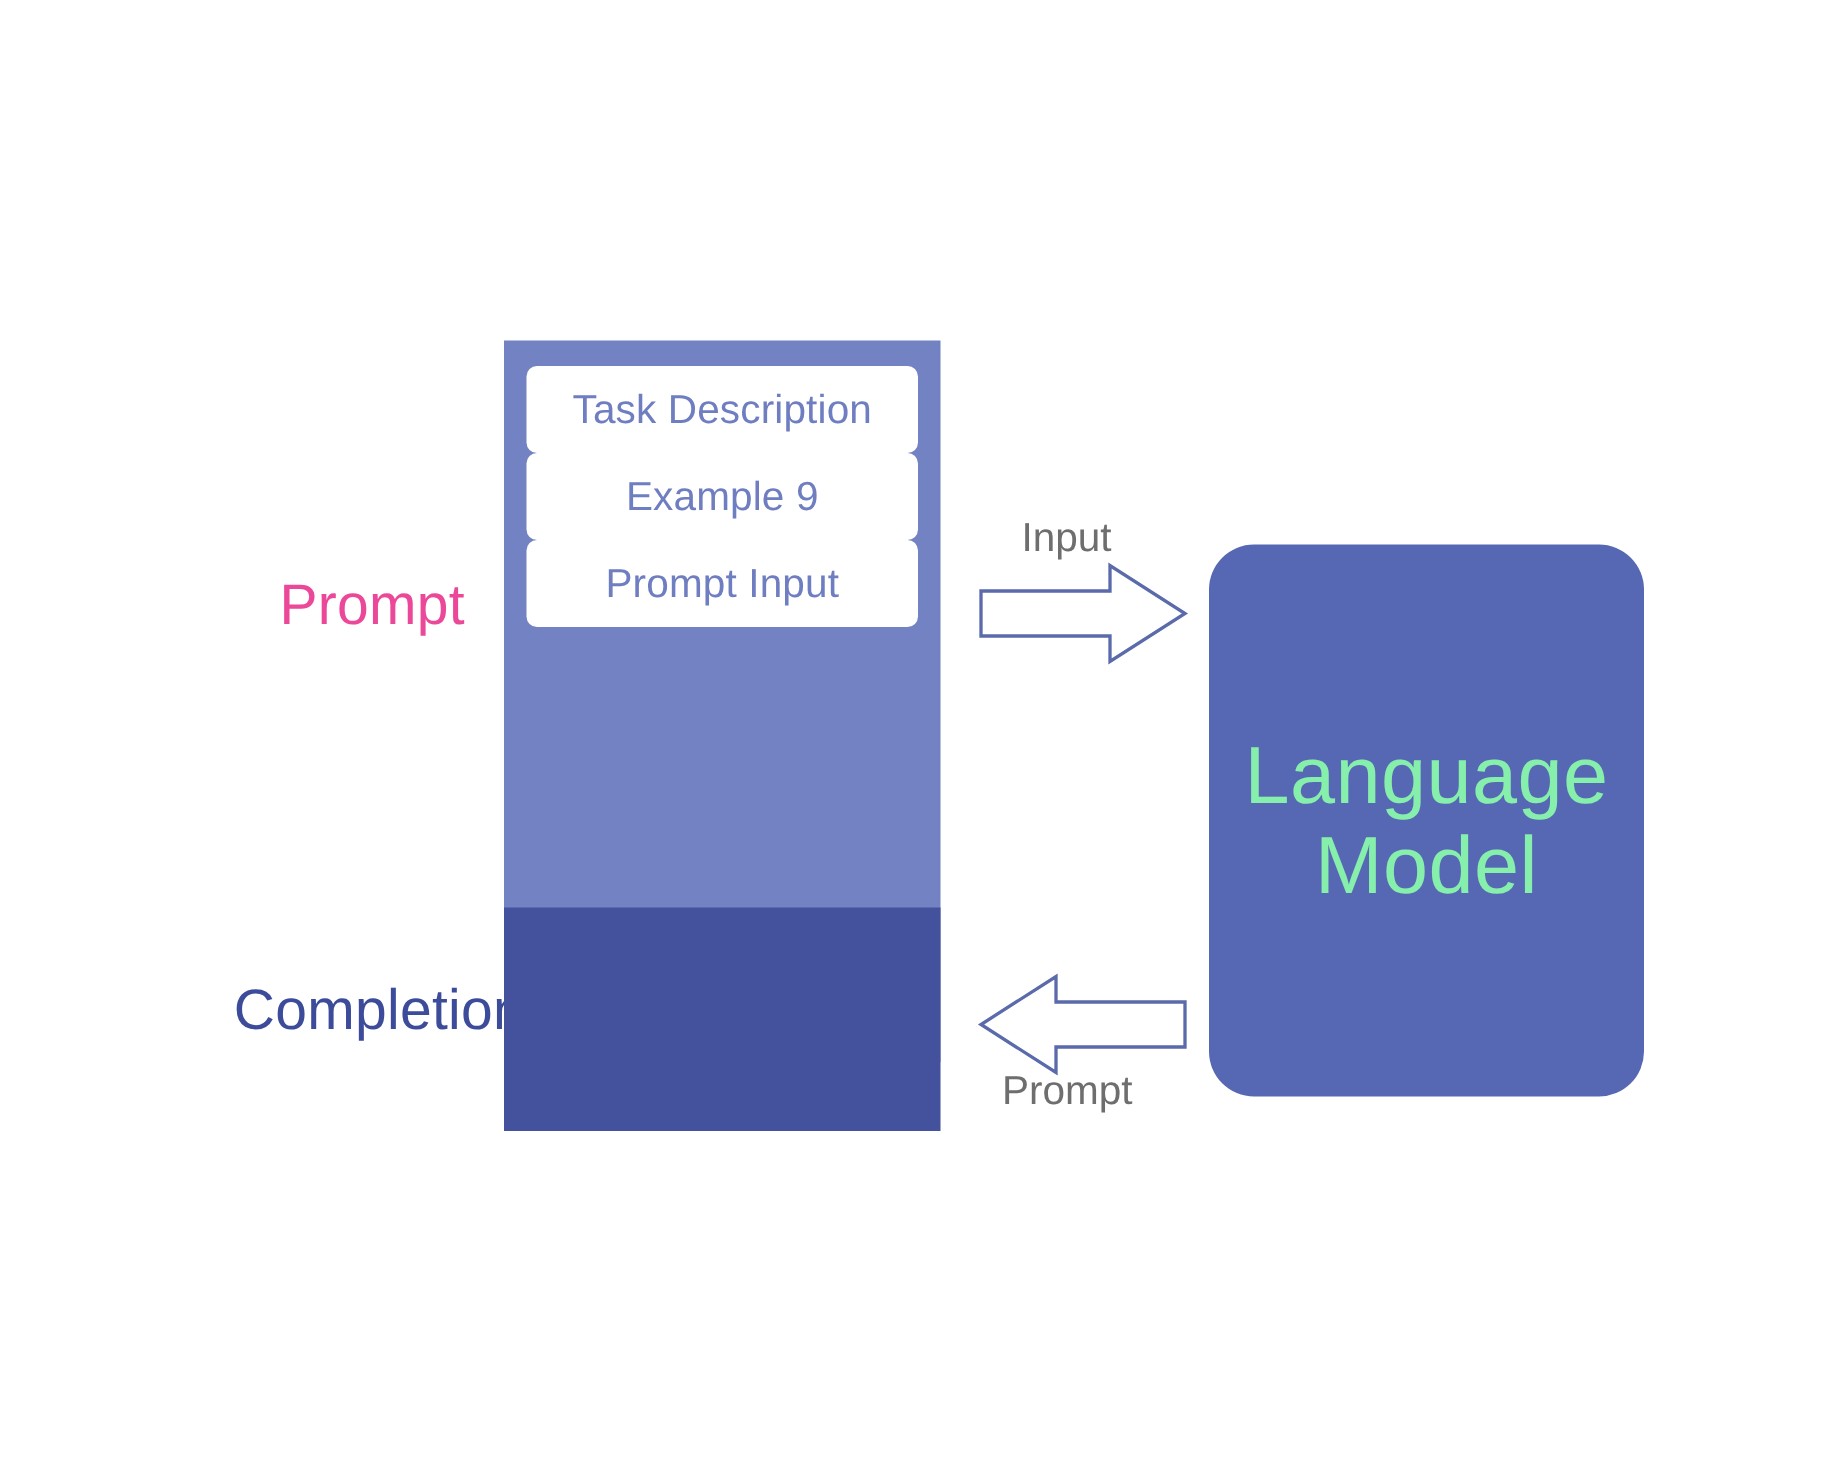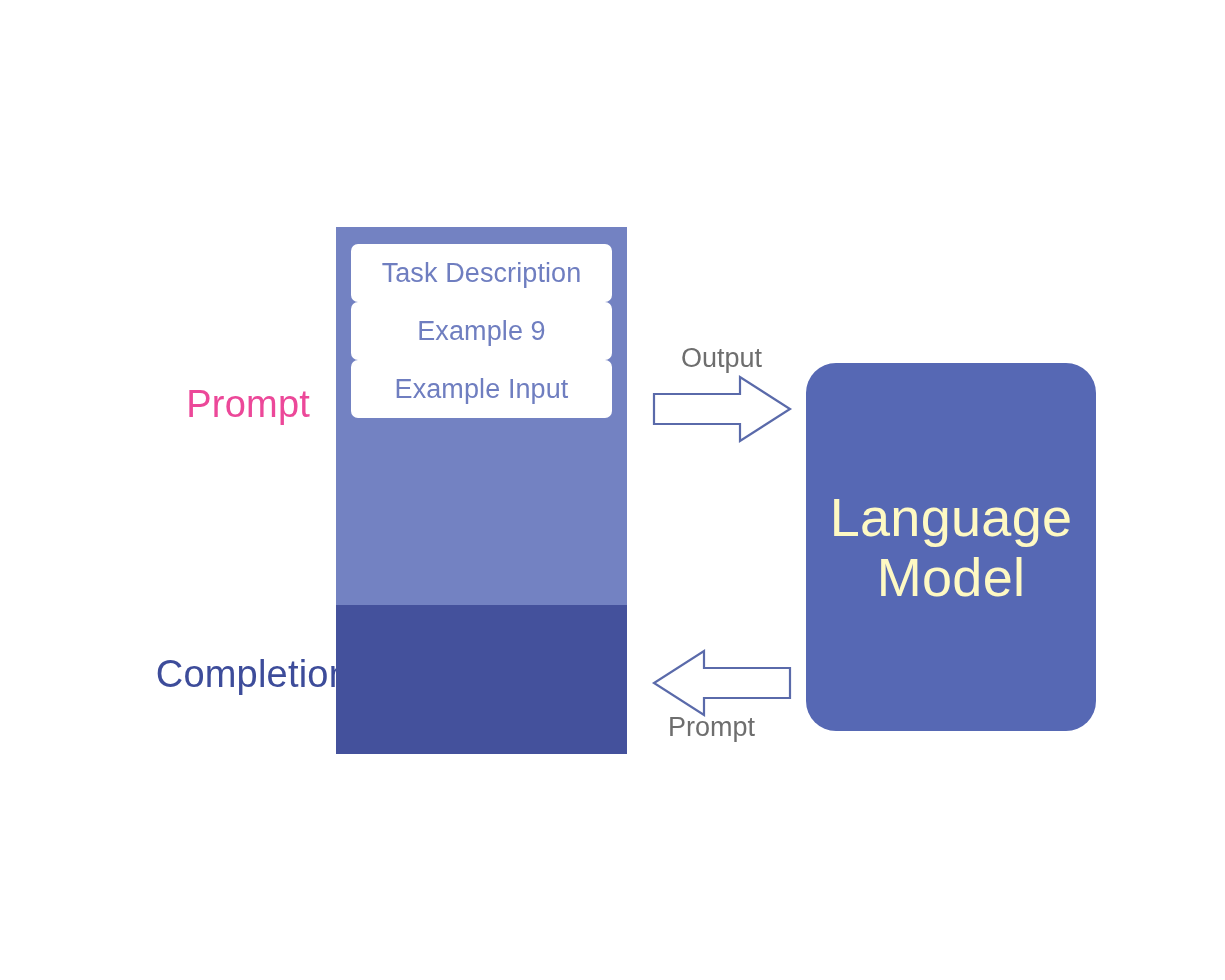--- a/index.html
+++ b/index.html
@@ -96,21 +96,21 @@
     height: 368px;
     background: #5668b4;
     border-radius: 30px;
     display: flex;
     align-items: center;
     justify-content: center;
     text-align: center;
     box-sizing: border-box;
   }
   #language-model-box .lm-text {
-    color: #fef9c3;
+    color: #86efac;
     font-size: 54px;
     line-height: 1.12;
     font-weight: 400;
     letter-spacing: 0.3px;
     padding: 0 14px;
   }
 
   
   .arrow-svg {
     position: absolute;
@@ -149,33 +149,33 @@
     <div class="prompt-item">
       <span>Task Description</span>
     </div>
 
     <div class="prompt-item">
       <span>Example 9</span>
     </div>
 
 
     <div class="prompt-item">
-      <span>Example Input</span>
+      <span>Prompt Input</span>
     </div>
 
   </div>
 
   <div class="side-label" id="completion-label">Completion</div>
 
   <div id="completion-box"></div>
 
   <svg class="arrow-svg" id="input-arrow-svg" width="140" height="70" viewBox="0 0 140 70">
     <polygon class="arrow-shape" points="2,20 88,20 88,3 138,35 88,67 88,50 2,50"></polygon>
   </svg>
-  <div class="arrow-caption" id="input-caption">Output</div>
+  <div class="arrow-caption" id="input-caption">Input</div>
 
   <svg class="arrow-svg" id="output-arrow-svg" width="140" height="70" viewBox="0 0 140 70">
     <polygon class="arrow-shape" points="138,20 52,20 52,3 2,35 52,67 52,50 138,50"></polygon>
   </svg>
   <div class="arrow-caption" id="output-caption">Prompt</div>
 
   <div id="language-model-box">
     <div class="lm-text">
       <span>Language</span><br>
       <span>Model</span>

